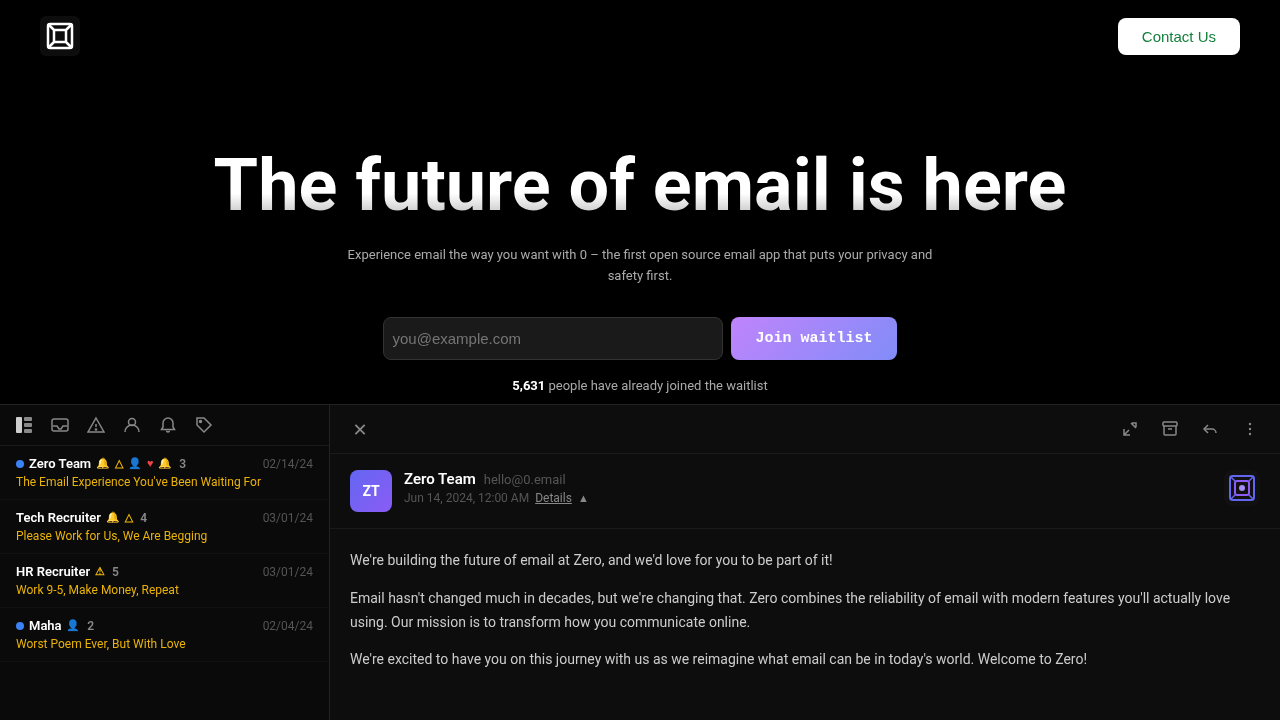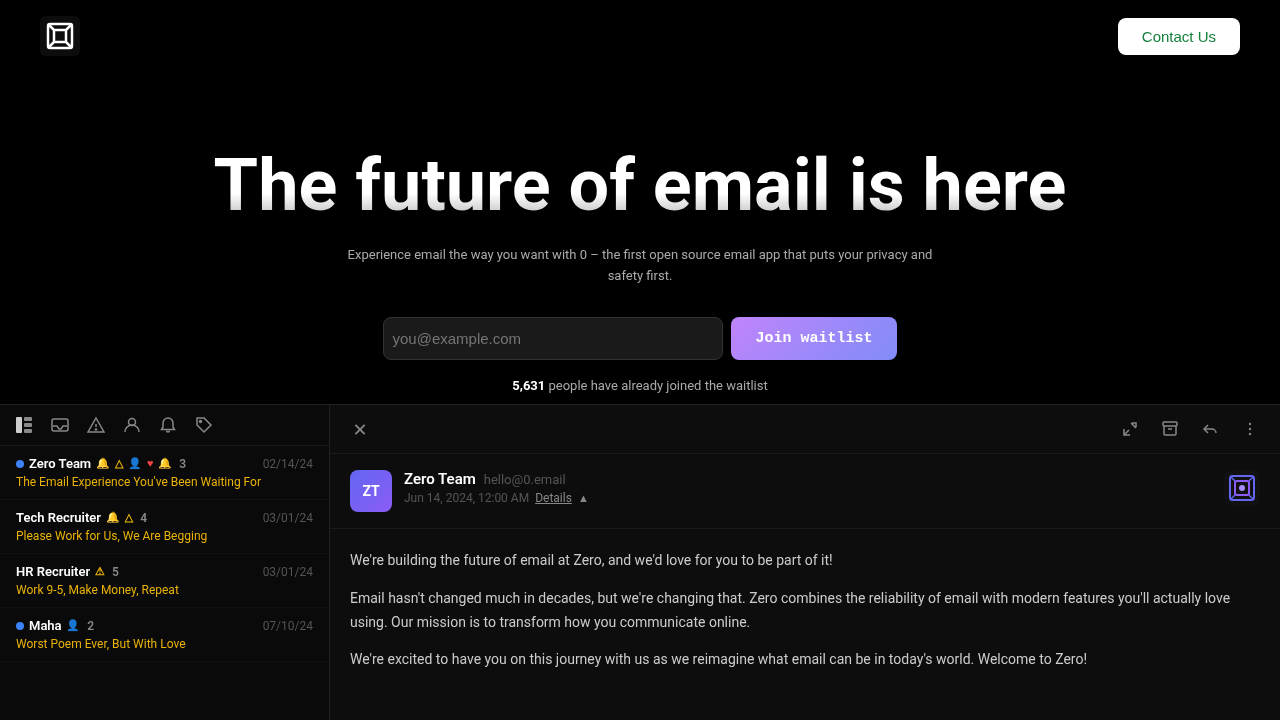--- a/index.html
+++ b/index.html
@@ -473,21 +473,21 @@
       </div>
 
       <div class="email-item">
         <div class="email-item-header">
           <div class="email-sender">
             <span class="dot dot-blue"></span>
             <span>Maha</span>
             <span class="badge-icon" style="color:#888">👤</span>
             <span class="badge-count">2</span>
           </div>
-          <span class="email-date">07/10/24</span>
+          <span class="email-date">02/04/24</span>
         </div>
         <div class="email-preview">Worst Poem Ever, But With Love</div>
       </div>
 
     </div>
   </div>
 
   <div class="email-view">
     <div class="email-view-toolbar">
       <div class="close-btn">✕</div>

